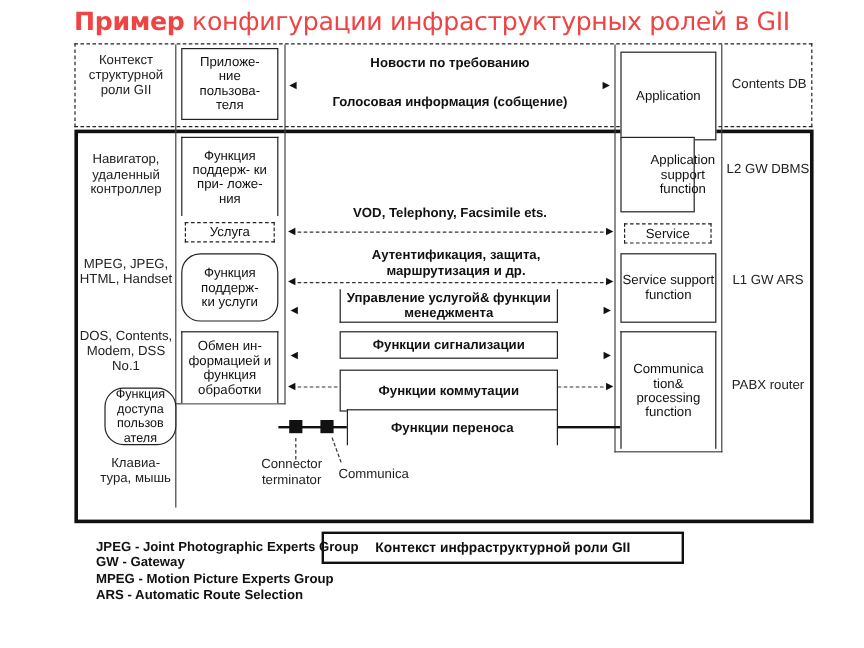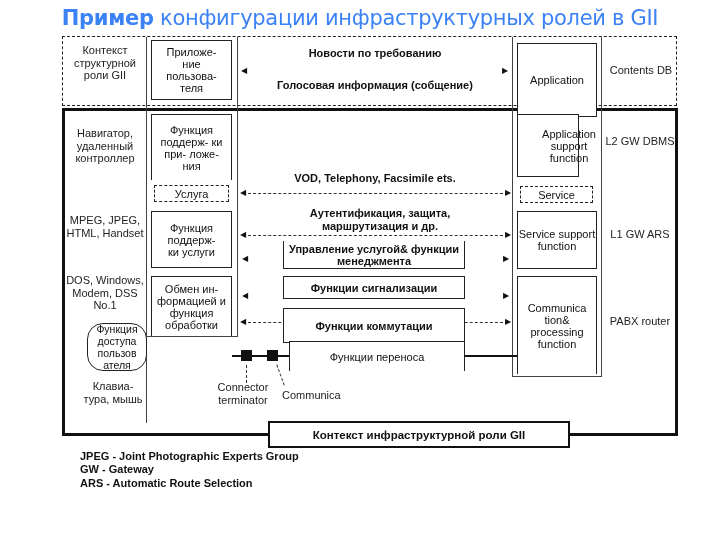--- a/index.html
+++ b/index.html
@@ -1,18 +1,18 @@
 <!DOCTYPE html>
 <html><head>
   <meta charset="utf-8">
   <style>
     * { box-sizing: border-box; margin: 0; padding: 0; }
     body { width: 720px; height: 540px; background: #ffffff; position: relative; overflow: hidden; font-family: "Liberation Sans", sans-serif; color: #111; }
     .abs { position: absolute; }
-    .title { left: 0; width: 720px; top: 6px; text-align: center; font-size: 21px; color: #3b82f6; font-family: "DejaVu Sans", sans-serif; letter-spacing: -0.3px; }
+    .title { left: 0; width: 720px; top: 6px; text-align: center; font-size: 21px; color: #ef4444; font-family: "DejaVu Sans", sans-serif; letter-spacing: -0.3px; }
     .title b { font-weight: bold; }
     .dash-top { left: 62px; top: 36px; width: 615px; height: 70px; border: 1.5px dashed #222; }
     .solid-main { left: 62px; top: 108px; width: 616px; height: 328px; border: 3px solid #111; }
     .vline { width: 0; border-left: 1px solid #444; }
     .box { border: 1px solid #222; background: #fff; display: flex; align-items: center; justify-content: center; text-align: center; font-size: 11px; line-height: 12px; }
     .box-thick { border: 2px solid #111; }
     .dashbox { border: 1.3px dashed #222; display: flex; align-items: center; justify-content: center; font-size: 11px; }
     .lbl { text-align: center; font-size: 11px; line-height: 12.5px; color: #222; }
     .bold { font-weight: bold; font-size: 11px; text-align: center; line-height: 13px; }
     .arrowrow { height: 0; border-top: 1px dashed #333; }
@@ -39,66 +39,67 @@
 <div class="abs box" style="left:151px;top:40px;width:81px;height:60px;padding:16px 4px;">Приложе- ние пользова- теля</div>
 <div class="abs bold" style="left:250px;top:47px;width:250px;">Новости по требованию</div>
 <div class="abs bold" style="left:250px;top:79px;width:250px;">Голосовая информация (собщение)</div>
 <div class="abs arr" style="left:241px;top:67px;">◀</div>
 <div class="abs arr" style="left:502px;top:67px;">▶</div>
 <div class="abs box" style="left:517px;top:43px;width:80px;height:74px;">Application</div>
 <div class="abs lbl" style="left:604px;top:64px;width:74px;">Contents DB</div>
 
 <div class="abs lbl" style="left:64px;top:127px;width:82px;">Навигатор, удаленный контроллер</div>
 <div class="abs lbl" style="left:64px;top:214px;width:82px;">MPEG, JPEG, HTML, Handset</div>
-<div class="abs lbl" style="left:64px;top:274px;width:82px;">DOS, Windows, Modem, DSS No.1</div>
+<div class="abs lbl" style="left:64px;top:274px;width:82px;">DOS, Contents, Modem, DSS No.1</div>
 <div class="abs box" style="left:87px;top:323px;width:60px;height:48px;font-size:10.5px;padding:0 2px;border-radius:16px;">Функция доступа пользов ателя</div>
 <div class="abs lbl" style="left:80px;top:380px;width:66px;">Клавиа- тура, мышь</div>
 
 <div class="abs box" style="left:151px;top:114px;width:81px;height:66px;border-bottom:none;padding:0 6px;">Функция поддерж- ки при- ложе- ния</div>
 <div class="abs dashbox" style="left:154px;top:185px;width:75px;height:17px;">Услуга</div>
-<div class="abs box" style="left:151px;top:211px;width:81px;height:57px;padding:0 20px;">Функция поддерж- ки услуги</div>
+<div class="abs box" style="left:151px;top:211px;width:81px;height:57px;padding:0 20px;border-radius:16px;">Функция поддерж- ки услуги</div>
 <div class="abs box" style="left:151px;top:276px;width:81px;height:60px;border-bottom:none;padding:0 4px;">Обмен ин- формацией и функция обработки</div>
 
 <div class="abs bold" style="left:245px;top:172px;width:260px;">VOD, Telephony, Facsimile ets.</div>
 <div class="abs arrowrow" style="left:243px;top:193px;width:265px;"></div>
 <div class="abs arr" style="left:240px;top:189px;">◀</div>
 <div class="abs arr" style="left:505px;top:189px;">▶</div>
 <div class="abs bold" style="left:270px;top:207px;width:220px;">Аутентификация, защита, маршрутизация и др.</div>
 <div class="abs arrowrow" style="left:243px;top:235px;width:265px;"></div>
 <div class="abs arr" style="left:240px;top:231px;">◀</div>
 <div class="abs arr" style="left:505px;top:231px;">▶</div>
 <div class="abs box" style="left:283px;top:241px;width:182px;height:28px;border-top:none;font-weight:bold;">Управление услугой&amp; функции менеджмента</div>
 <div class="abs arr" style="left:242px;top:255px;">◀</div>
 <div class="abs arr" style="left:503px;top:255px;">▶</div>
 <div class="abs box" style="left:283px;top:276px;width:182px;height:23px;font-weight:bold;">Функции сигнализации</div>
 <div class="abs arr" style="left:242px;top:292px;">◀</div>
 <div class="abs arr" style="left:503px;top:292px;">▶</div>
 <div class="abs box" style="left:283px;top:308px;width:182px;height:35px;font-weight:bold;">Функции коммутации</div>
 <div class="abs arrowrow" style="left:243px;top:322px;width:265px;z-index:-1;"></div>
 <div class="abs arr" style="left:240px;top:318px;">◀</div>
 <div class="abs arr" style="left:505px;top:318px;">▶</div>
-<div class="abs box" style="left:289px;top:341px;width:176px;height:30px;border-bottom:none;font-weight:normal;">Функции переноса</div>
+<div class="abs box" style="left:289px;top:341px;width:176px;height:30px;border-bottom:none;font-weight:bold;">Функции переноса</div>
 
 <div class="abs" style="left:232px;top:355px;width:57px;border-top:2px solid #111;"></div>
 <div class="abs" style="left:465px;top:355px;width:52px;border-top:2px solid #111;"></div>
 <div class="abs blk" style="left:241px;top:350px;"></div>
 <div class="abs blk" style="left:267px;top:350px;"></div>
 <div class="abs" style="left:246px;top:365px;height:18px;border-left:1px dashed #333;"></div>
 <div class="abs" style="left:280px;top:364px;height:22px;border-left:1px dashed #333;transform:rotate(-20deg);"></div>
 <div class="abs lbl" style="left:208px;top:381px;width:70px;">Connector terminator</div>
 <div class="abs lbl" style="left:282px;top:389px;width:60px;text-align:left;">Communica</div>
 
 <div class="abs box" style="left:517px;top:114px;width:62px;height:63px;padding-left:42px;">Application support function</div>
 <div class="abs dashbox" style="left:520px;top:186px;width:73px;height:17px;">Service</div>
 <div class="abs box" style="left:517px;top:211px;width:80px;height:58px;">Service support function</div>
 <div class="abs box" style="left:517px;top:276px;width:80px;height:98px;border-bottom:none;">Communica tion&amp; processing function</div>
 
 <div class="abs lbl" style="left:604px;top:135px;width:72px;">L2 GW DBMS</div>
 <div class="abs lbl" style="left:604px;top:228px;width:72px;">L1 GW ARS</div>
 <div class="abs lbl" style="left:604px;top:315px;width:72px;">PABX router</div>
 
-<div class="abs box box-thick" style="left:268px;top:421px;width:302px;height:27px;font-weight:bold;font-size:11.5px;">Контекст инфраструктурной роли GII</div>
+<div class="abs box box-thick" style="left:268px;top:443px;width:302px;height:27px;font-weight:bold;font-size:11.5px;">Контекст инфраструктурной роли GII</div>
 
 <div class="abs legend">
   <div>JPEG - Joint Photographic Experts Group</div>
   <div>GW - Gateway</div>
+  <div>MPEG - Motion Picture Experts Group</div>
   <div>ARS - Automatic Route Selection</div>
 </div>
 
 </body></html>

